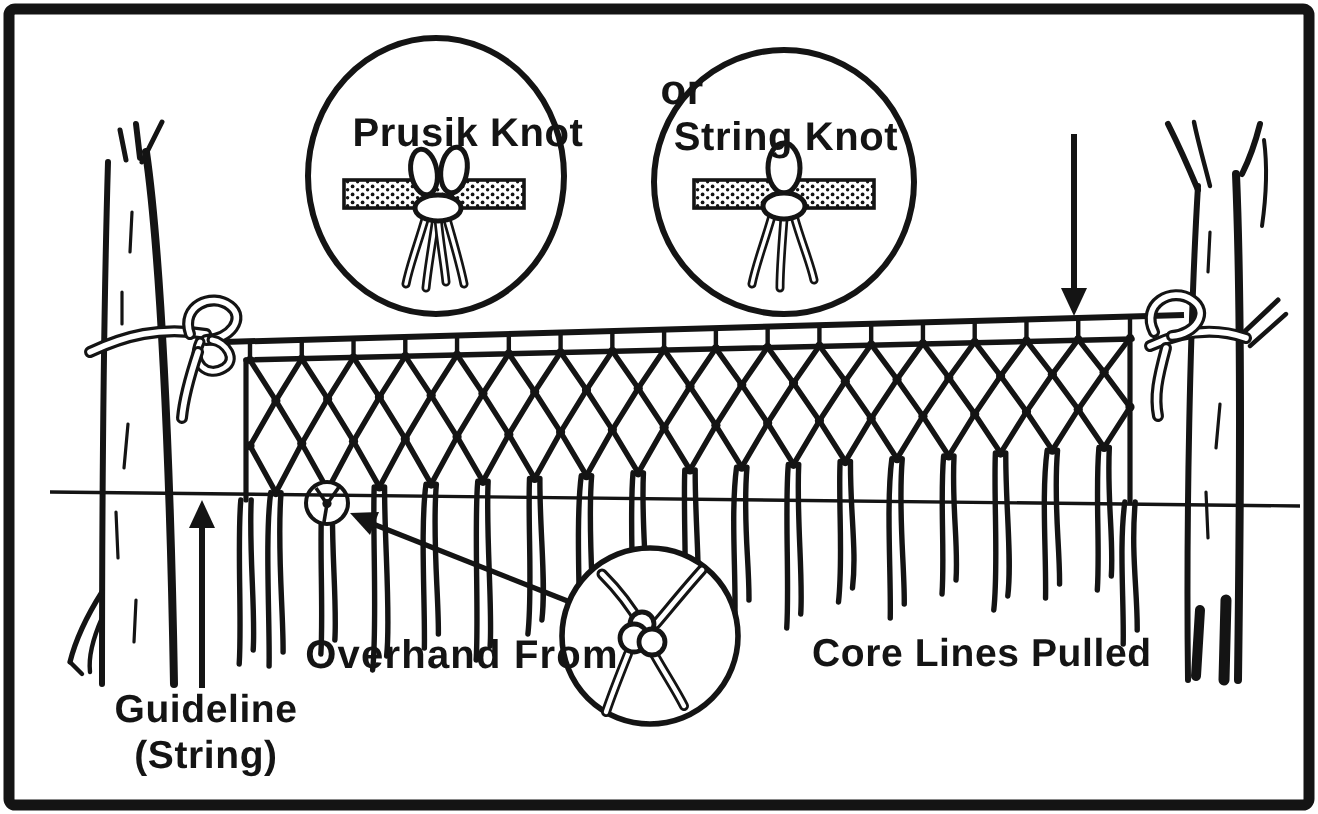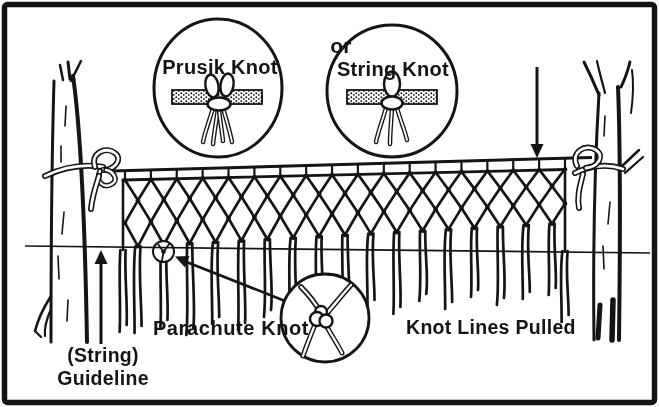--- a/index.html
+++ b/index.html
@@ -15,21 +15,21 @@
     position:absolute;
     font-weight:bold;
     color:var(--ink,#141414);
     white-space:nowrap;
     text-align:center;
     line-height:1.12;
     letter-spacing:0.3px;
     z-index:5;
   }
   .lbl div{white-space:nowrap;}
-  .lbl-prusik{left:220px;top:56px;transform:translateX(-50%);font-size:20px;}
+  .lbl-prusik{left:234px;top:56px;transform:translateX(-50%);font-size:20px;}
   .lbl-girth{left:393px;top:58px;transform:translateX(-50%);font-size:20px;}
   .lbl-or{left:306px;top:34px;transform:translateX(-50%);font-size:21px;margin-left:35px;}
   .lbl-parachute{left:551px;top:14px;transform:translateX(-50%);font-size:20px;line-height:22px;}
   .lbl-overhand{left:231px;top:317px;transform:translateX(-50%);font-size:20px;letter-spacing:0.6px;}
   .lbl-guideline{left:103px;top:344px;transform:translateX(-50%);font-size:19.5px;line-height:23px;}
   .lbl-core{left:406px;top:316px;text-align:left;font-size:19.5px;line-height:22.5px;}
 </style>
 </head>
 <body>
 
@@ -407,23 +407,23 @@
         <polygon points="175,256.5 189.5,256 185,267.5" stroke="none"></polygon>
       </g>
     </g>
   </svg>
 
   <div class="lbl lbl-prusik">Prusik Knot</div>
   <div class="lbl lbl-or">or</div>
   <div class="lbl lbl-girth">String Knot</div>
 
 
-  <div class="lbl lbl-overhand">Parachute Knot</div>
+  <div class="lbl lbl-overhand">Overhand From</div>
 
   <div class="lbl lbl-guideline">
+    <div>Guideline</div>
     <div>(String)</div>
-    <div>Guideline</div>
   </div>
 
   <div class="lbl lbl-core">
-    <div>Knot Lines Pulled</div>
+    <div>Core Lines Pulled</div>
   </div>
 </div>
 
 </body></html>

